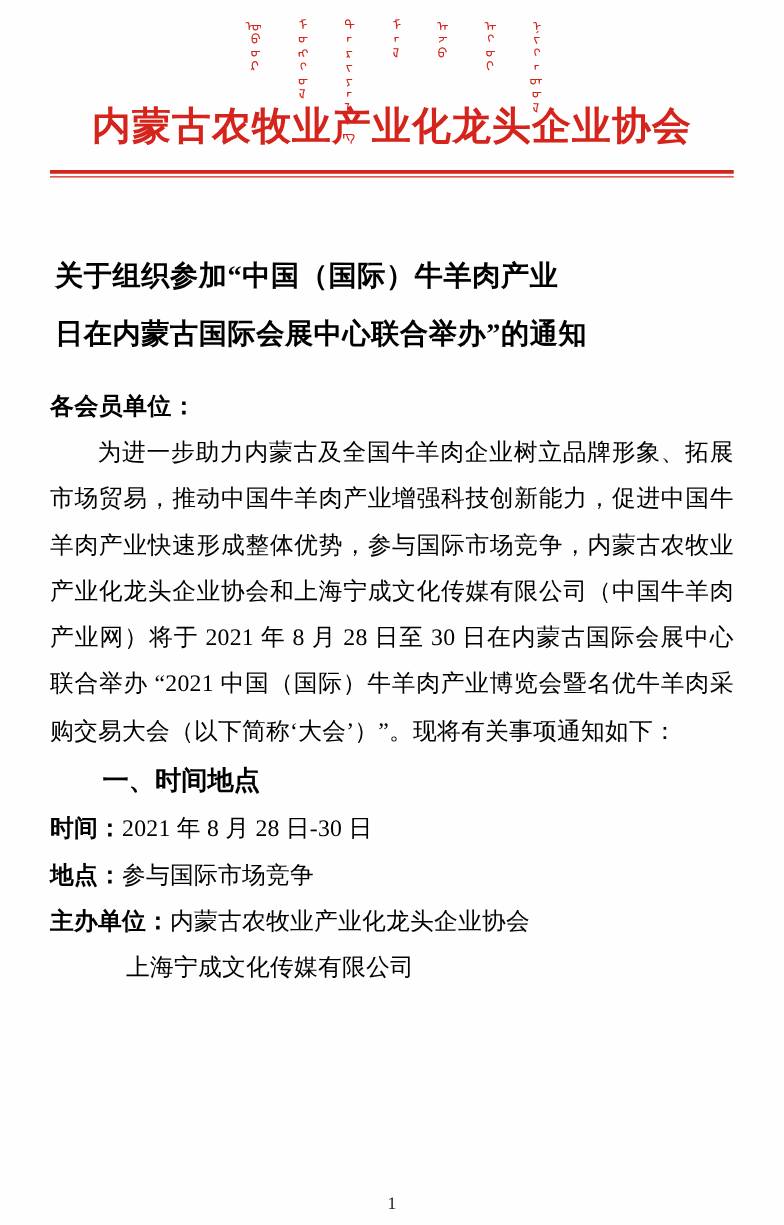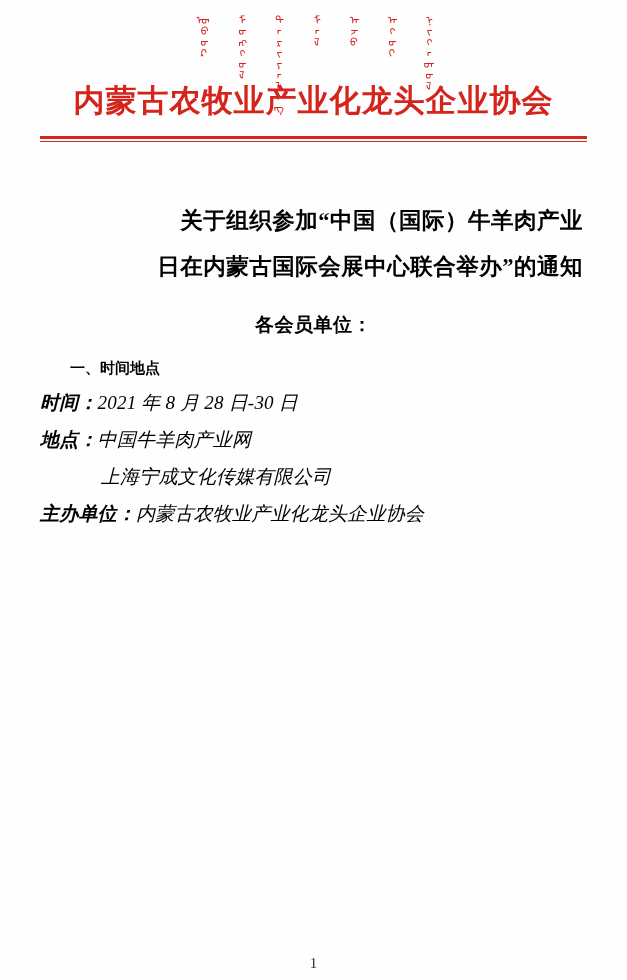--- a/index.html
+++ b/index.html
@@ -65,60 +65,58 @@
   .rule-thin {
     margin: 2px auto 0 auto;
     width: 100%;
     height: 1px;
     background: #d4241c;
   }
 
   
   .doc-title {
     margin: 56px 4px 0 4px;
-    text-align: right;
+    text-align: left;
     font-weight: bold;
     font-size: 22.5px;
     line-height: 2.05;
     letter-spacing: 0.5px;
   }
   .doc-title .line2 {
     display: block;
   }
 
   .salutation {
     margin-top: 22px;
     font-size: 19px;
     font-weight: bold;
     letter-spacing: 0.5px;
-    text-align: center;
   }
 
   .para {
     margin-top: 6px;
     font-size: 19px;
     line-height: 1.95;
     text-align: justify;
     text-justify: inter-ideograph;
     text-indent: 2em;
     letter-spacing: 0.2px;
   }
 
   .section-head {
-    margin-top: 16px;
-    font-size: 15px;
+    margin-top: 0;
+    font-size: 21px;
     font-weight: bold;
     text-indent: 2em;
     line-height: 1.95;
   }
   .field-line {
     font-size: 19px;
     line-height: 1.95;
     letter-spacing: 0.2px;
-    font-style: italic;
   }
   .field-line .label {
     font-weight: bold;
   }
   .field-line.indent-mid {
     text-indent: 3.2em;
   }
 
   .page-number {
     position: absolute;
@@ -150,33 +148,34 @@
     <div class="rule-thin"></div>
   </div>
 
   <div class="doc-title">
     <span class="line1">关于组织参加“中国（国际）牛羊肉产业</span>
     <span class="line2">日在内蒙古国际会展中心联合举办”的通知</span>
   </div>
 
   <div class="salutation">各会员单位：</div>
 
+  <div class="para">为进一步助力内蒙古及全国牛羊肉企业树立品牌形象、拓展市场贸易，推动中国牛羊肉产业增强科技创新能力，促进中国牛羊肉产业快速形成整体优势，参与国际市场竞争，内蒙古农牧业产业化龙头企业协会和上海宁成文化传媒有限公司（中国牛羊肉产业网）将于 2021 年 8 月 28 日至 30 日在内蒙古国际会展中心联合举办 “2021 中国（国际）牛羊肉产业博览会暨名优牛羊肉采购交易大会（以下简称‘大会’）”。现将有关事项通知如下：</div>
 
   <div class="section-head">一、时间地点</div>
 
   <div class="field-line">
     <span class="label">时间：</span><span>2021 年 8 月 28 日-30 日</span>
   </div>
 
   <div class="field-line">
-    <span class="label">地点：</span><span>中国牛羊肉产业网</span>
+    <span class="label">地点：</span><span>参与国际市场竞争</span>
   </div>
 
 
+  <div class="field-line">
+    <span class="label">主办单位：</span><span>内蒙古农牧业产业化龙头企业协会</span>
+  </div>
   <div class="field-line indent-mid">
     <span>上海宁成文化传媒有限公司</span>
-  </div>
-  <div class="field-line">
-    <span class="label">主办单位：</span><span>内蒙古农牧业产业化龙头企业协会</span>
   </div>
 
   <div class="page-number">1</div>
 </div>
 
 </body></html>

